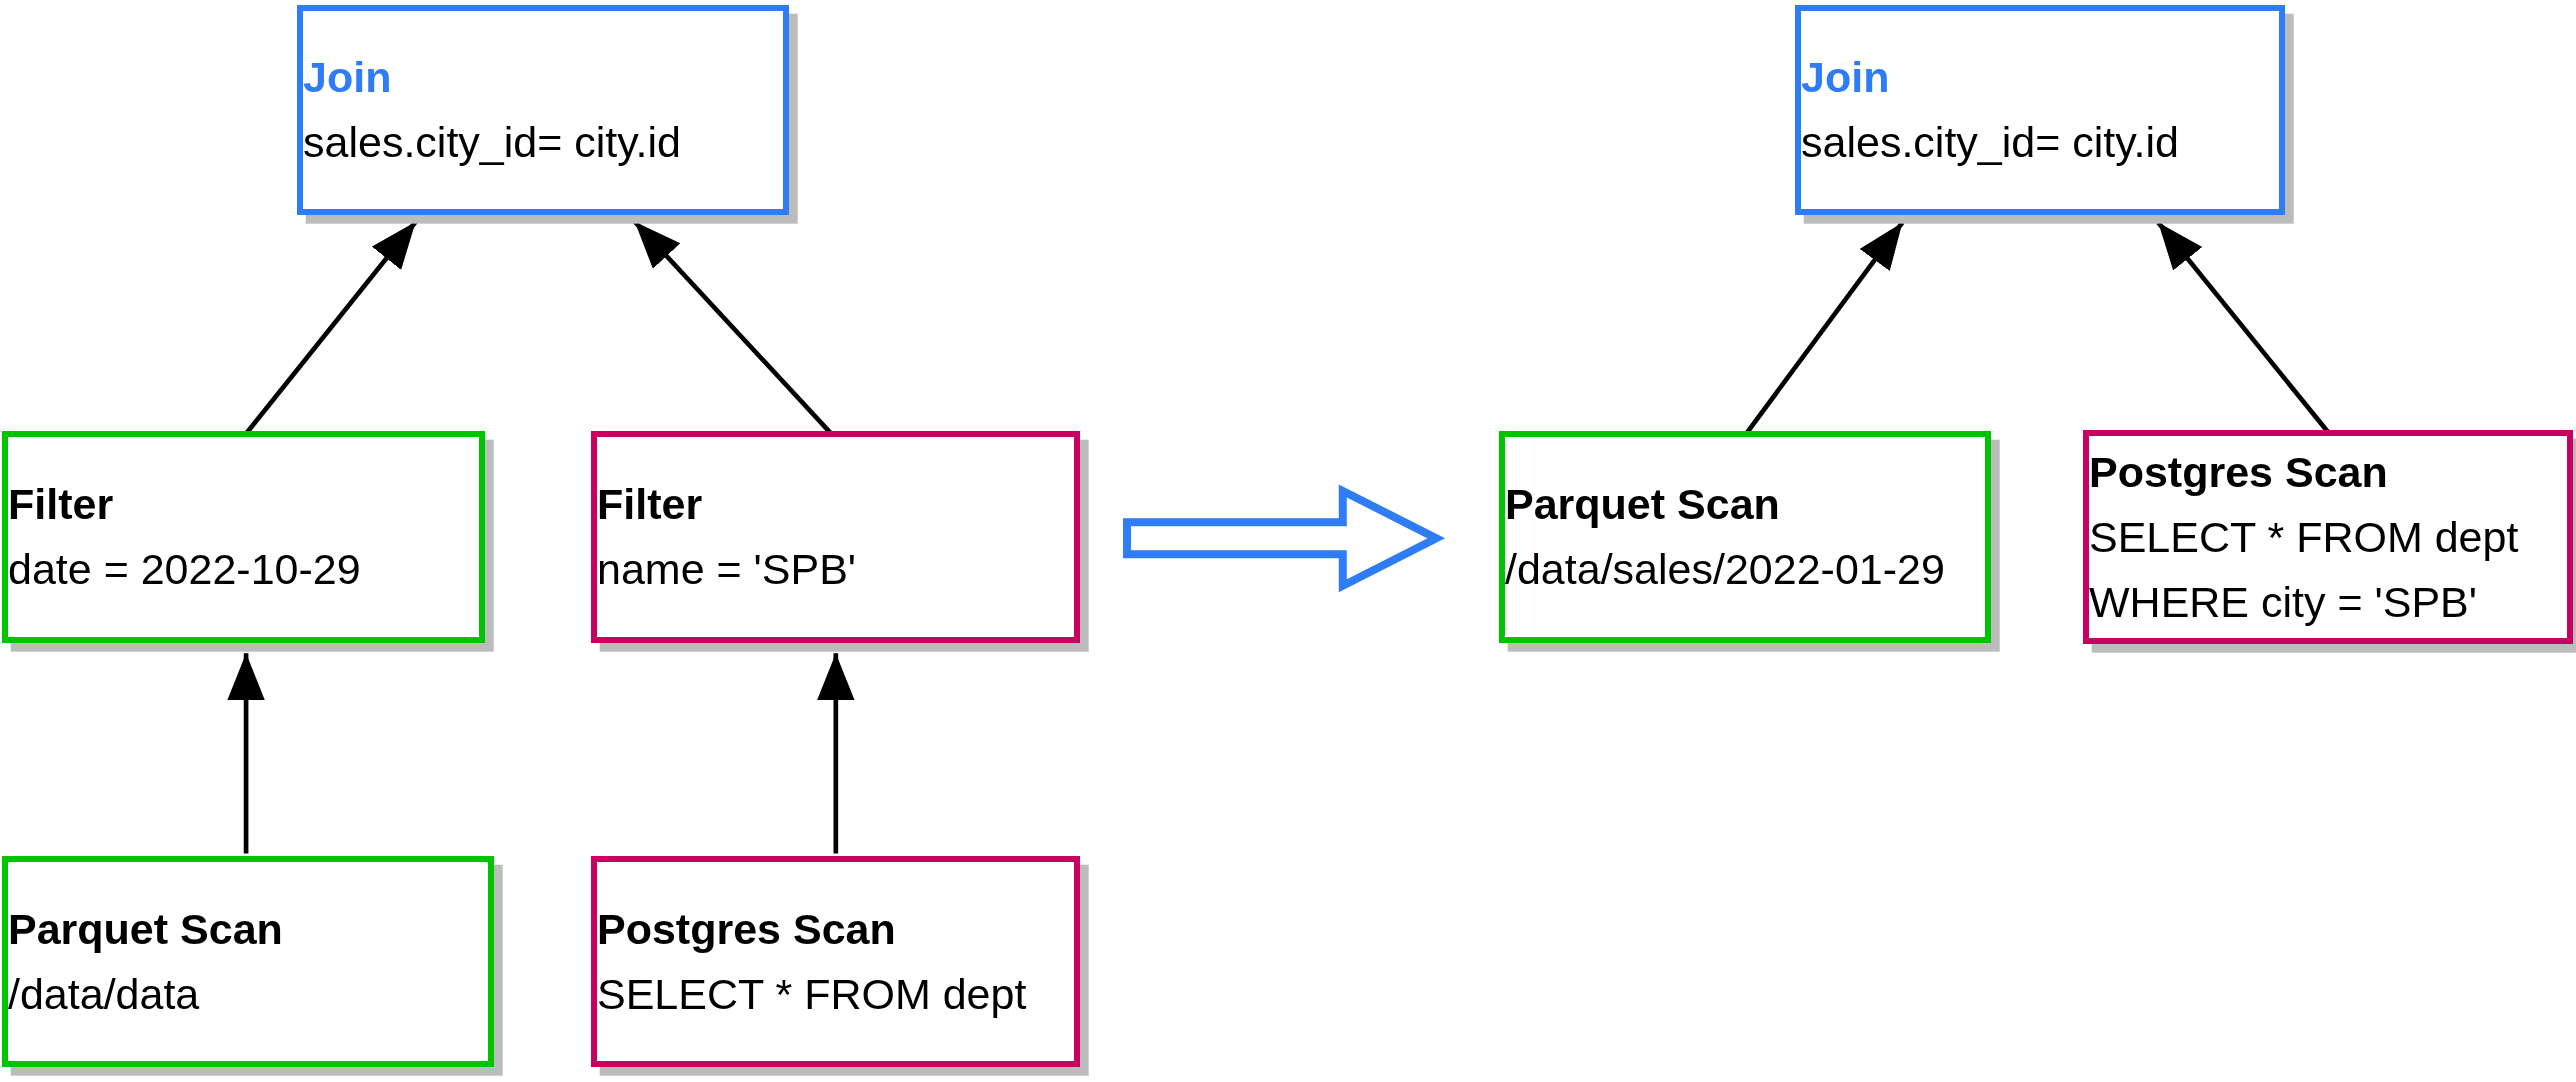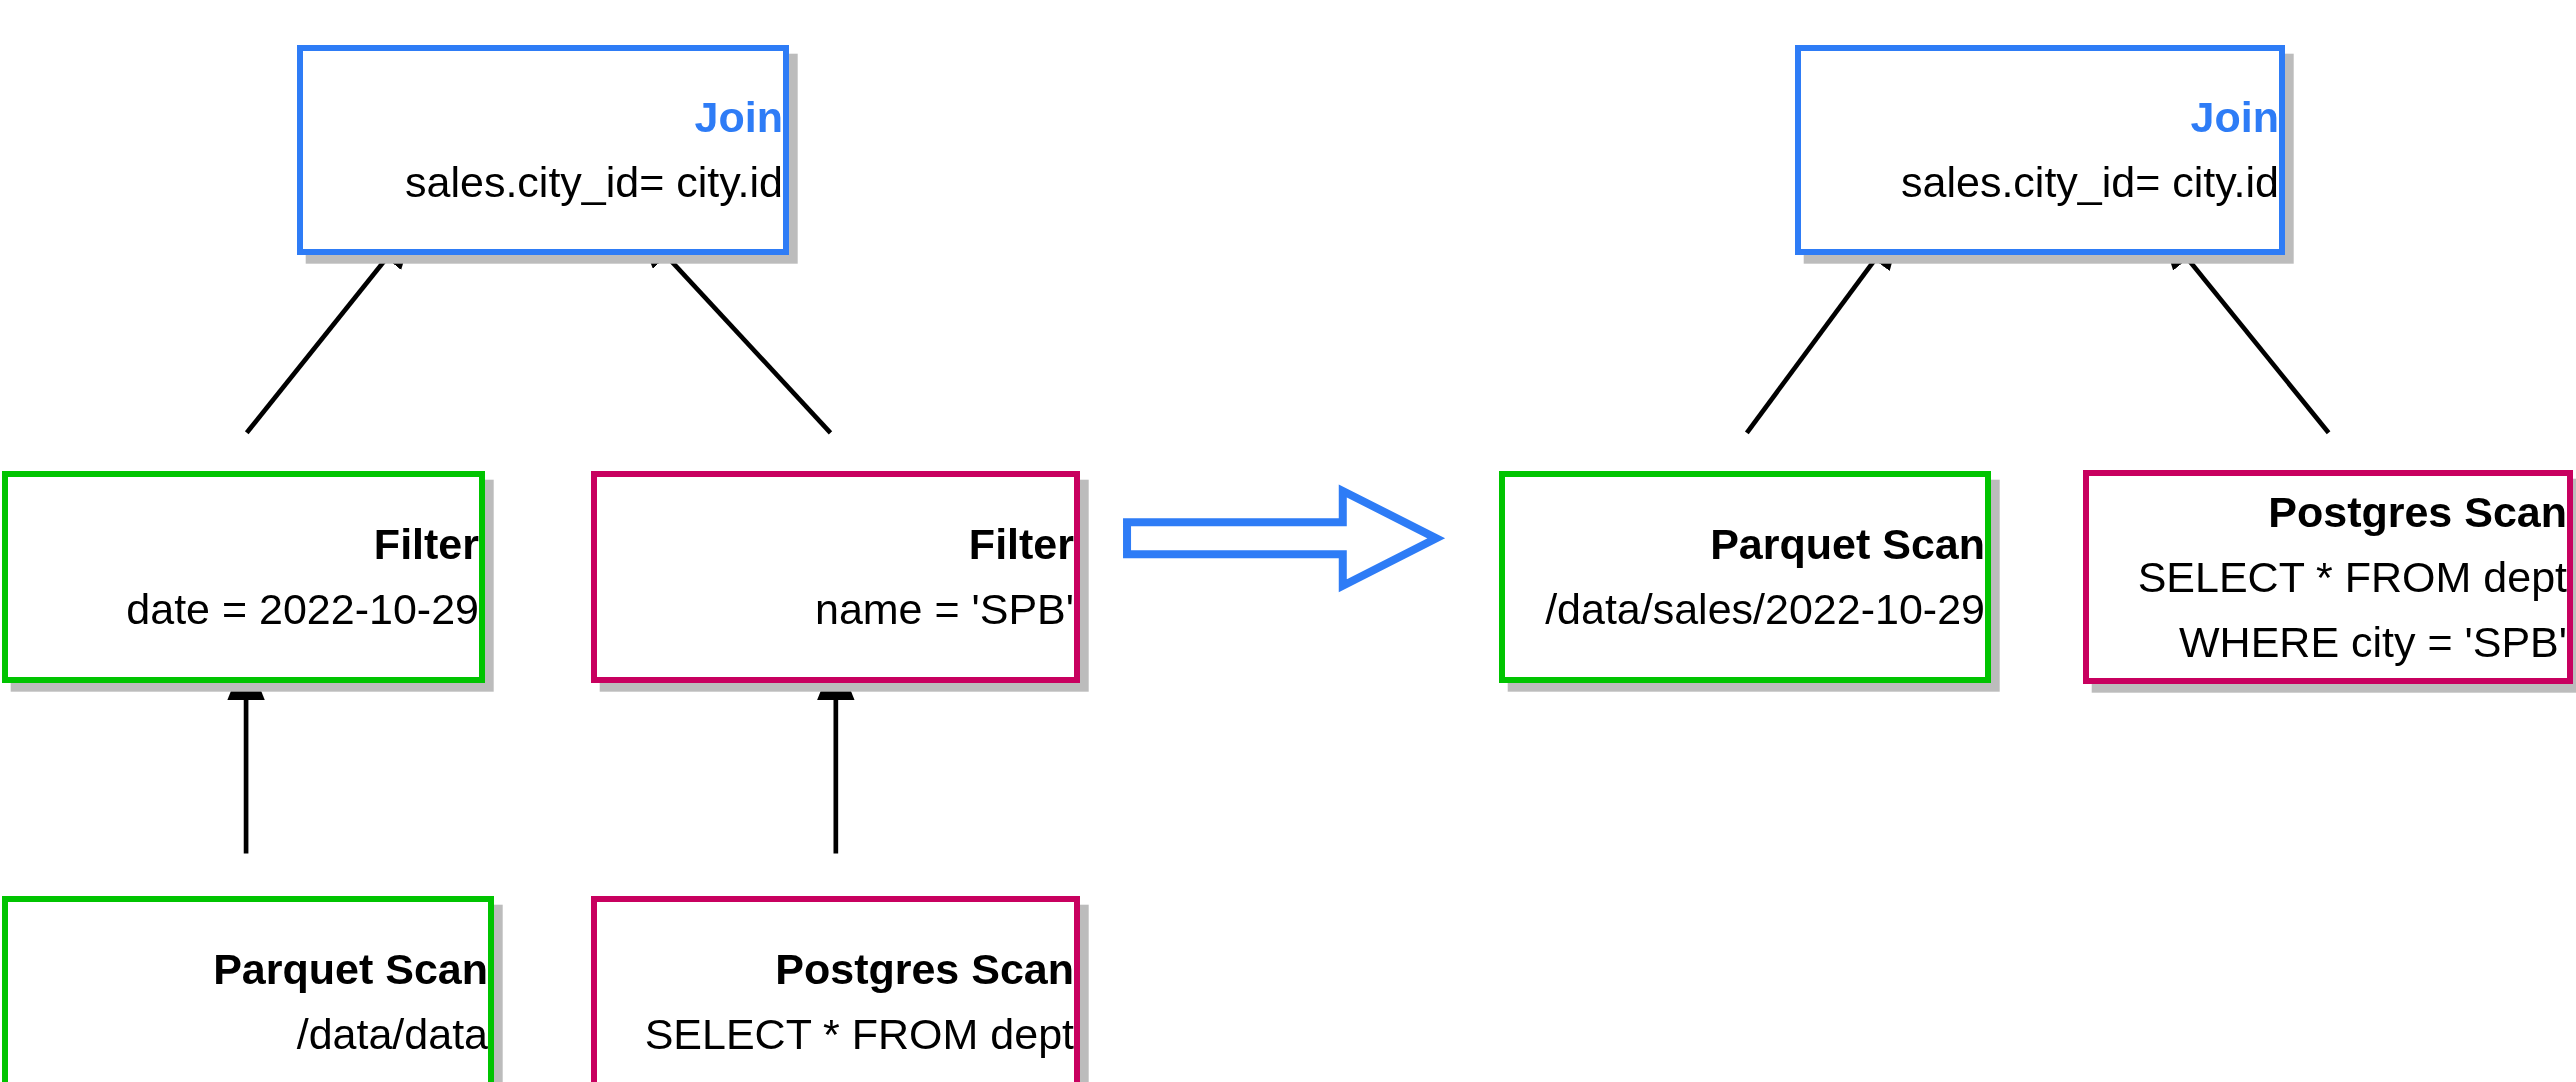--- a/index.html
+++ b/index.html
@@ -23,28 +23,27 @@
     pointer-events: none;
   }
   .node {
     position: absolute;
     box-sizing: border-box;
     background: var(--canvas_bg, #fff);
     border: 6.7px solid #000;
     box-shadow: 8.7px 8.7px 0 0 var(--shadow_gray, #bcbcbc);
     display: flex;
     flex-direction: column;
-    align-items: flex-end;
+    align-items: flex-start;
     justify-content: center;
     text-align: center;
     font-size: 43px;
     line-height: 65px;
     color: #000;
     white-space: nowrap;
-    margin-top: 40px;
   }
   .node.blue  { border-color: var(--accent_blue,  #2e7cf6); }
   .node.green { border-color: var(--accent_green, #00c400); }
   .node.pink  { border-color: var(--accent_pink,  #c8005f); }
   .node .title { font-weight: bold; }
   .node .title.accent { color: var(--accent_blue, #2e7cf6); }
   .edge {
     stroke: var(--arrow_black, #000);
     stroke-width: 7;
     fill: none;
@@ -105,21 +104,21 @@
     <div class="detail">SELECT * FROM dept</div>
   </div>
 
   <div class="node blue" style="left:1795px; top:5.3px; width:490px; height:210px;">
     <div class="title accent">Join</div>
     <div class="detail">sales.city_id= city.id</div>
   </div>
 
   <div class="node green" style="left:1499px; top:431px; width:492px; height:212px;">
     <div class="title">Parquet Scan</div>
-    <div class="detail">/data/sales/2022-10-29</div>
+    <div class="detail">/data/sales/2022-01-29</div>
   </div>
 
   <div class="node pink" style="left:2083px; top:430px; width:490px; height:214px;">
     <div class="title">Postgres Scan</div>
     <div class="detail">SELECT * FROM dept</div>
     <div class="detail">WHERE city = 'SPB'</div>
   </div>
 
 </div>
 

